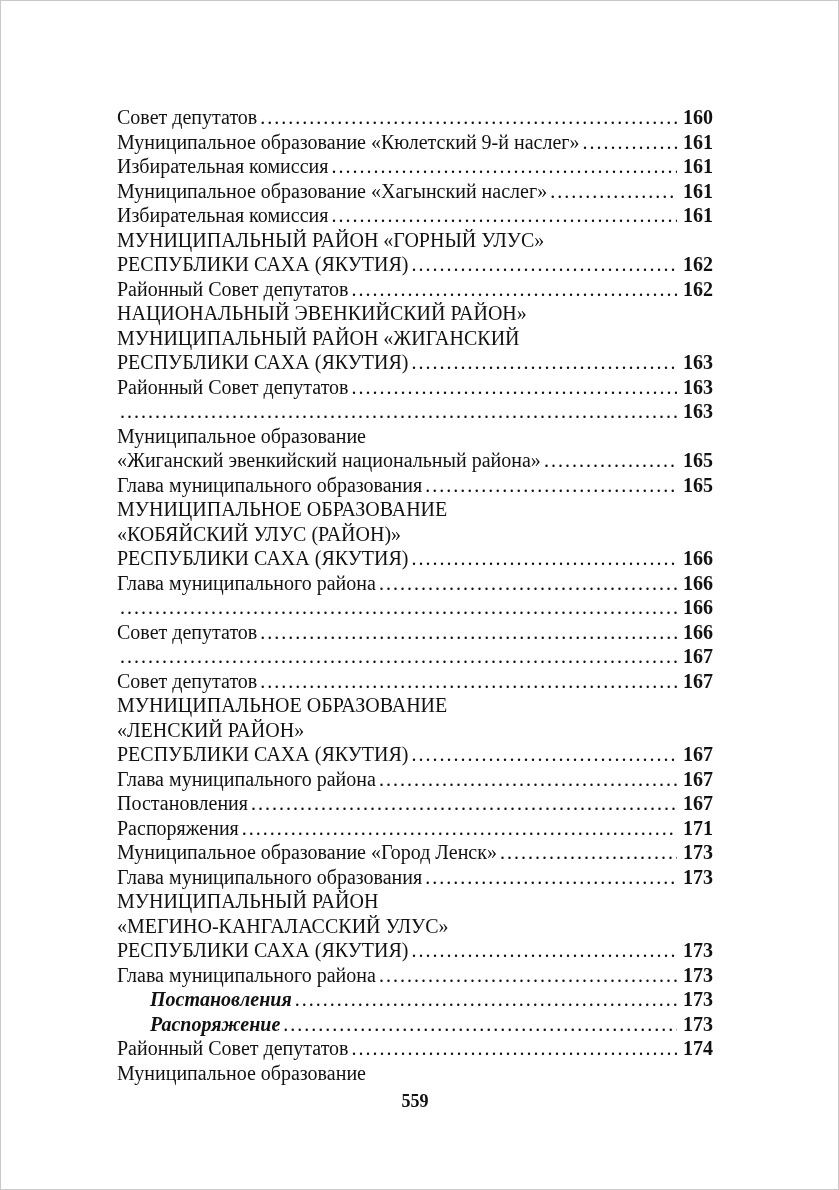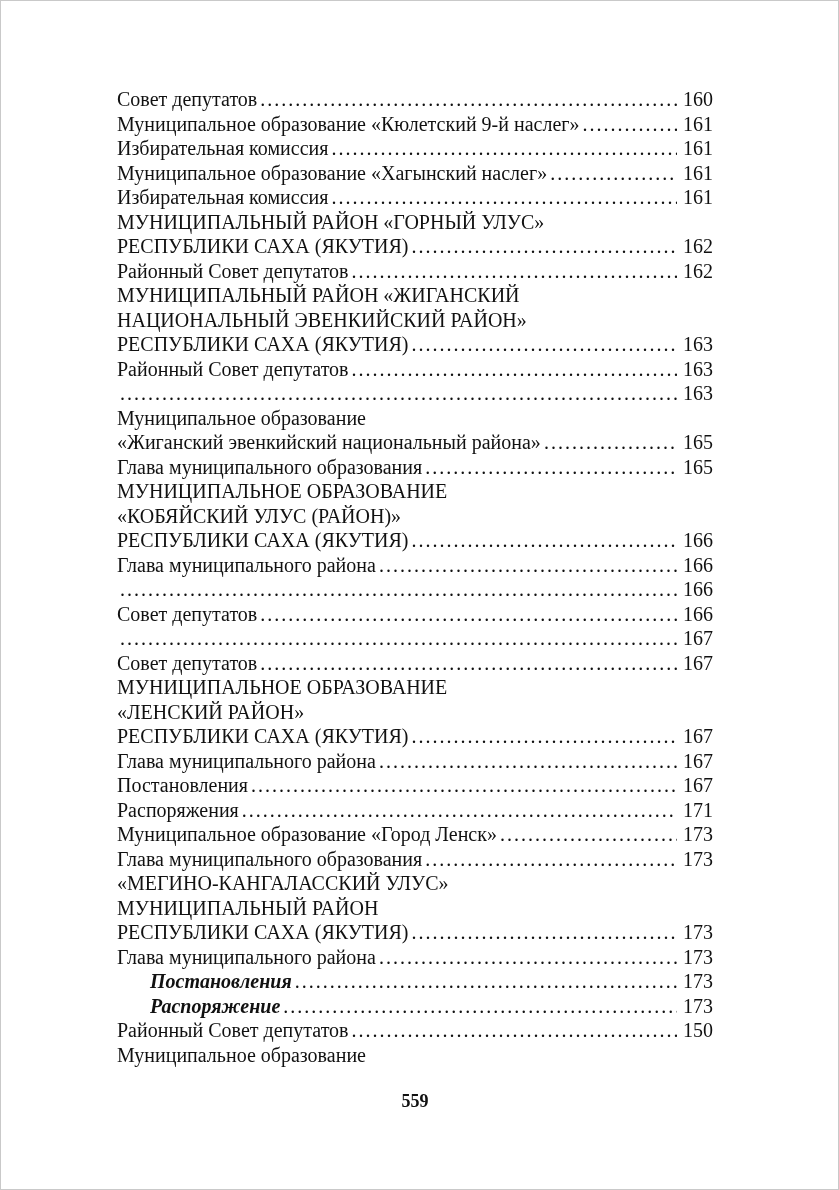--- a/index.html
+++ b/index.html
@@ -14,21 +14,21 @@
     box-sizing: border-box;
     background: #ffffff;
     border: 1px solid #c9c9c9;
     font-family: "Liberation Serif", "DejaVu Serif", serif;
     color: #111111;
     overflow: hidden;
   }
   .content {
     position: absolute;
     left: 116px;
-    top: 86px;
+    top: 104px;
     width: 596px;
   }
   .entry {
     margin: 0;
   }
   .line {
     display: flex;
     align-items: baseline;
     line-height: 24.5px;
     font-size: 20px;
@@ -45,20 +45,21 @@
     margin-right: 1px;
   }
   .leader::after {
     content: "......................................................................................................................................................";
     letter-spacing: 2px;
     white-space: nowrap;
   }
   .pg {
     flex: 0 0 auto;
     padding-left: 5px;
+    font-weight: bold;
   }
   .sub-italic .line {
     padding-left: 33px;
   }
   .sub-italic .t {
     font-style: italic;
     font-weight: bold;
   }
   .folio {
     position: absolute;
@@ -123,26 +124,26 @@
       </div>
       <div class="entry">
         <div class="line">
           <span class="t">Районный Совет депутатов</span>
           <span class="leader"></span>
           <span class="pg">162</span>
         </div>
       </div>
       <div class="entry">
         <div class="line">
+          <span class="t">НАЦИОНАЛЬНЫЙ ЭВЕНКИЙСКИЙ РАЙОН»</span>
+        </div>
+        <div class="line">
           <span class="t">МУНИЦИПАЛЬНЫЙ РАЙОН «ЖИГАНСКИЙ</span>
         </div>
         <div class="line">
-          <span class="t">НАЦИОНАЛЬНЫЙ ЭВЕНКИЙСКИЙ РАЙОН»</span>
-        </div>
-        <div class="line">
           <span class="t">РЕСПУБЛИКИ САХА (ЯКУТИЯ)</span>
           <span class="leader"></span>
           <span class="pg">163</span>
         </div>
       </div>
       <div class="entry">
         <div class="line">
           <span class="t">Районный Совет депутатов</span>
           <span class="leader"></span>
           <span class="pg">163</span>
@@ -260,26 +261,26 @@
       </div>
       <div class="entry">
         <div class="line">
           <span class="t">Глава муниципального образования</span>
           <span class="leader"></span>
           <span class="pg">173</span>
         </div>
       </div>
       <div class="entry">
         <div class="line">
+          <span class="t">МУНИЦИПАЛЬНЫЙ РАЙОН</span>
+        </div>
+        <div class="line">
           <span class="t">«МЕГИНО-КАНГАЛАССКИЙ УЛУС»</span>
         </div>
         <div class="line">
-          <span class="t">МУНИЦИПАЛЬНЫЙ РАЙОН</span>
-        </div>
-        <div class="line">
           <span class="t">РЕСПУБЛИКИ САХА (ЯКУТИЯ)</span>
           <span class="leader"></span>
           <span class="pg">173</span>
         </div>
       </div>
       <div class="entry">
         <div class="line">
           <span class="t">Глава муниципального района</span>
           <span class="leader"></span>
           <span class="pg">173</span>
@@ -296,21 +297,21 @@
         <div class="line">
           <span class="t">Распоряжение</span>
           <span class="leader"></span>
           <span class="pg">173</span>
         </div>
       </div>
       <div class="entry">
         <div class="line">
           <span class="t">Районный Совет депутатов</span>
           <span class="leader"></span>
-          <span class="pg">150</span>
+          <span class="pg">174</span>
         </div>
       </div>
       <div class="entry">
         <div class="line">
           <span class="t">Муниципальное образование</span>
         </div>
       </div>
     </div>
   <div class="folio">559</div>
 </div>

